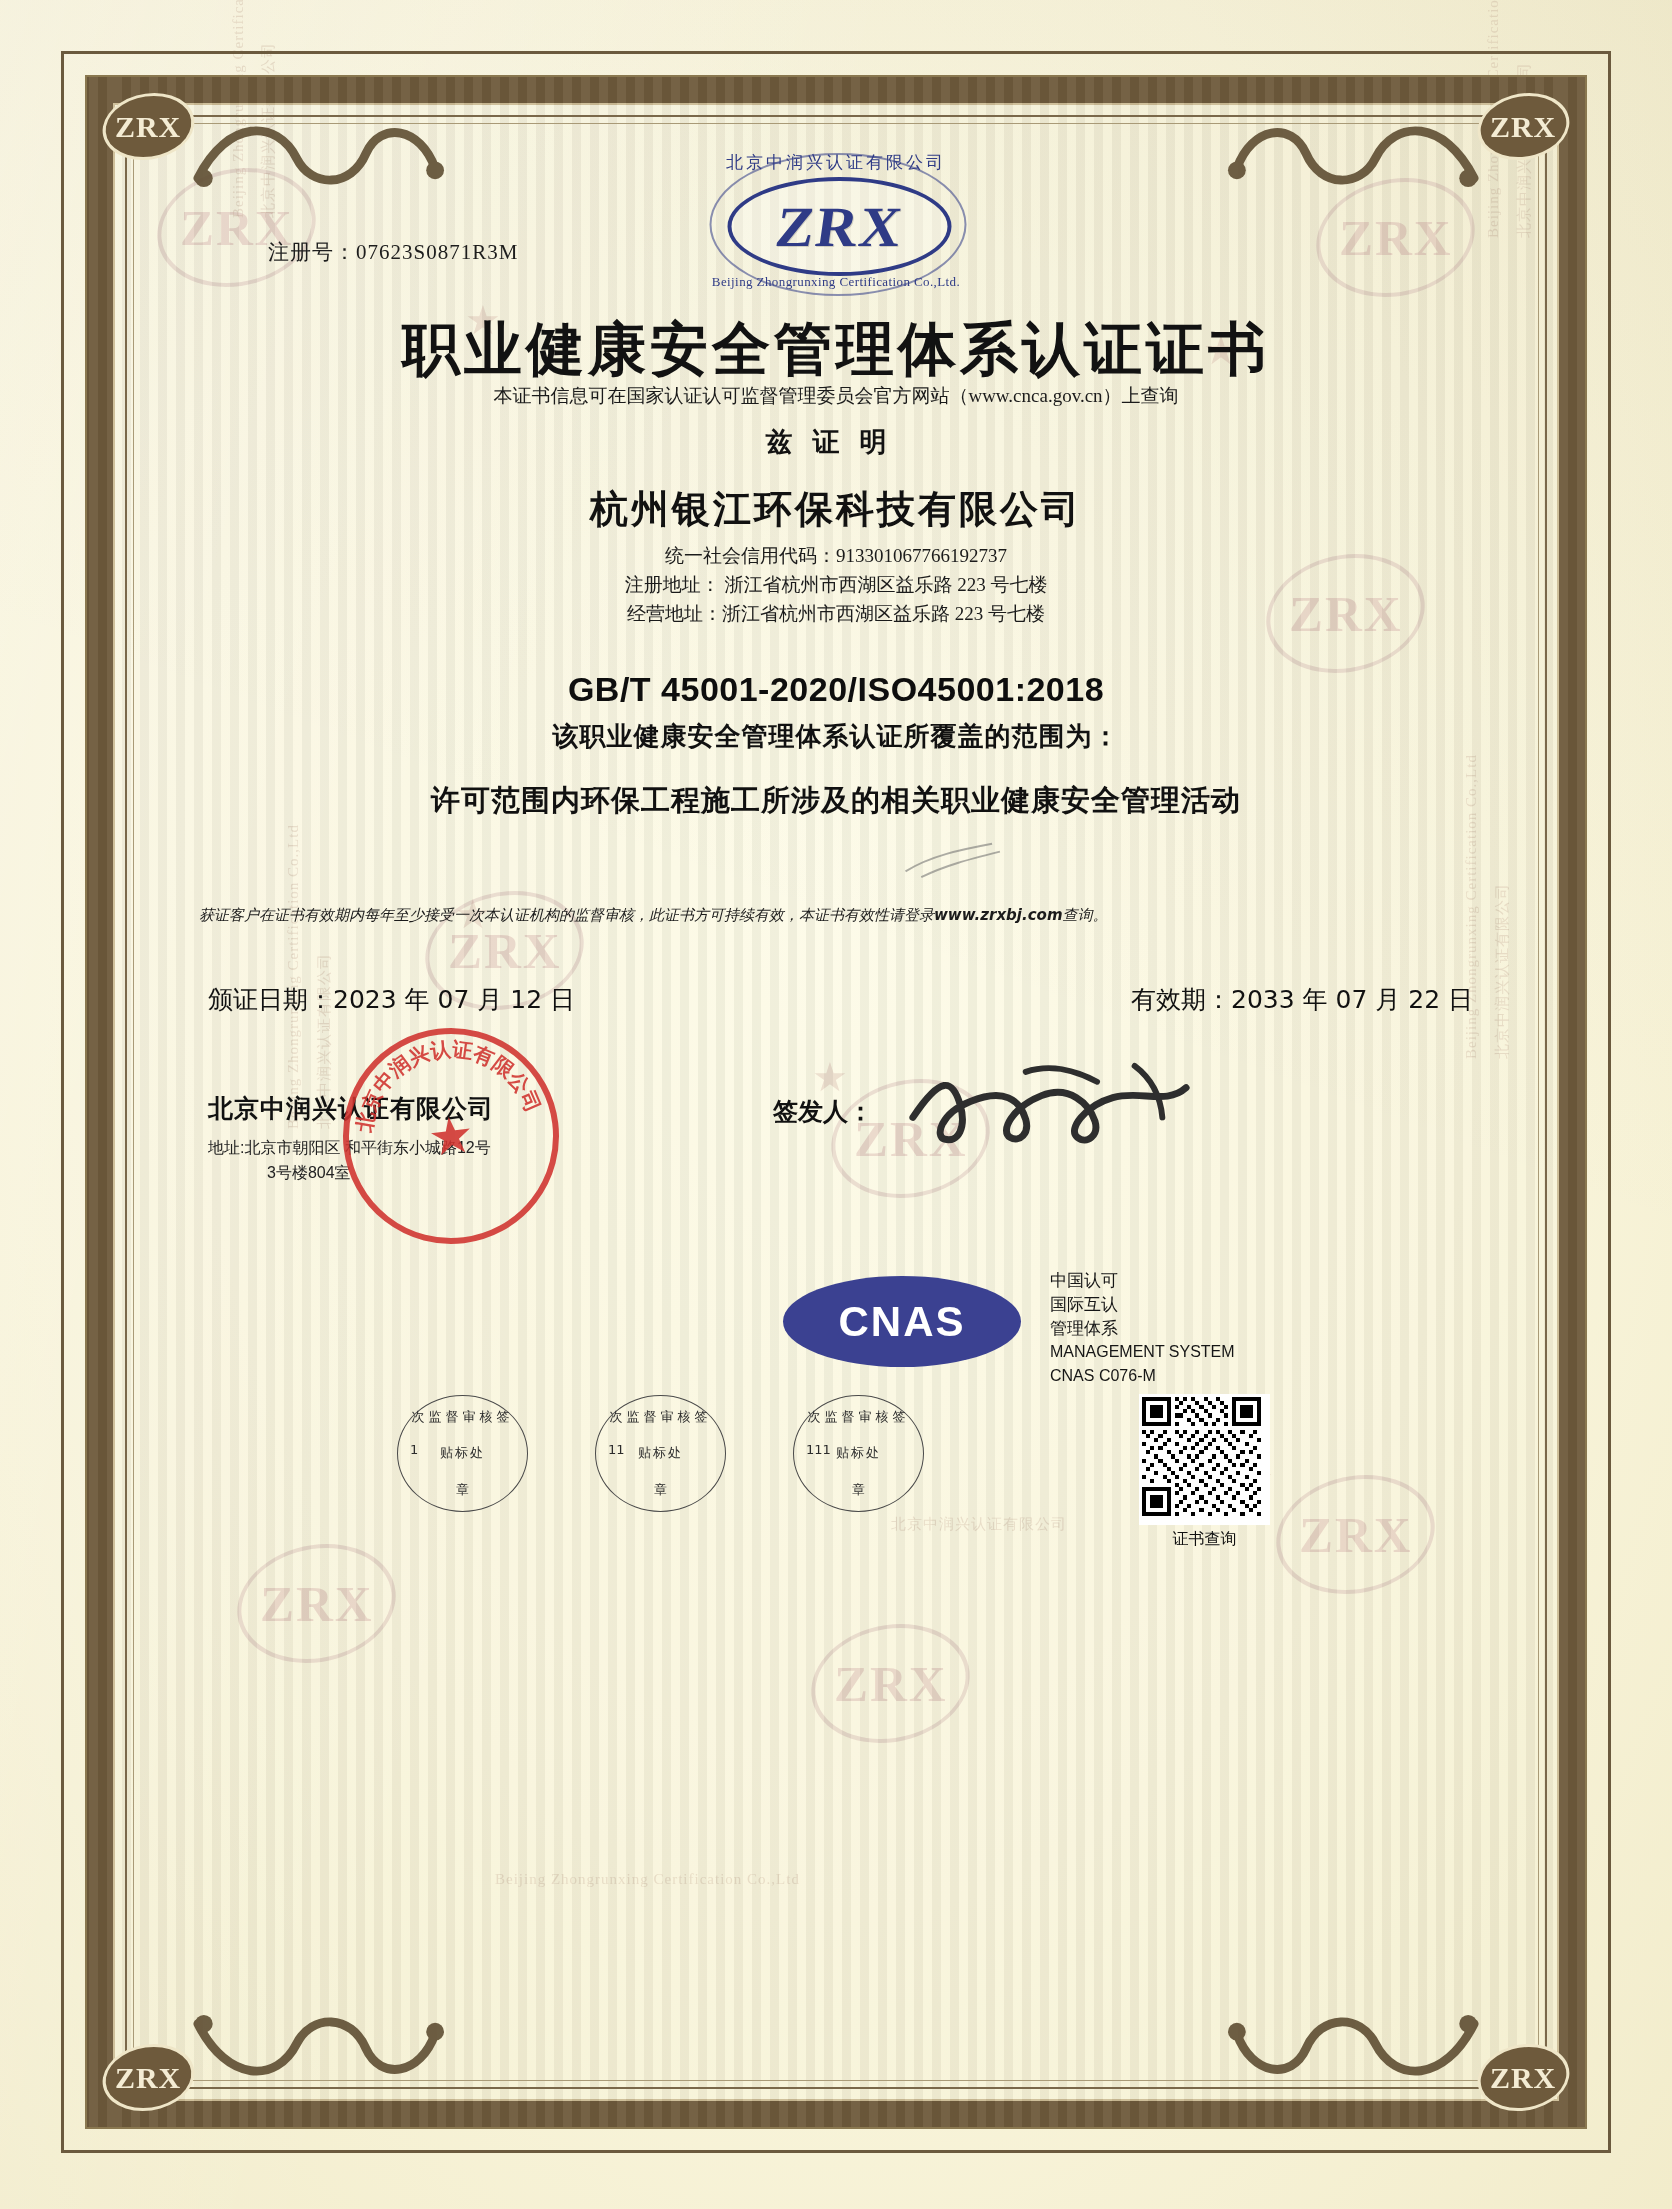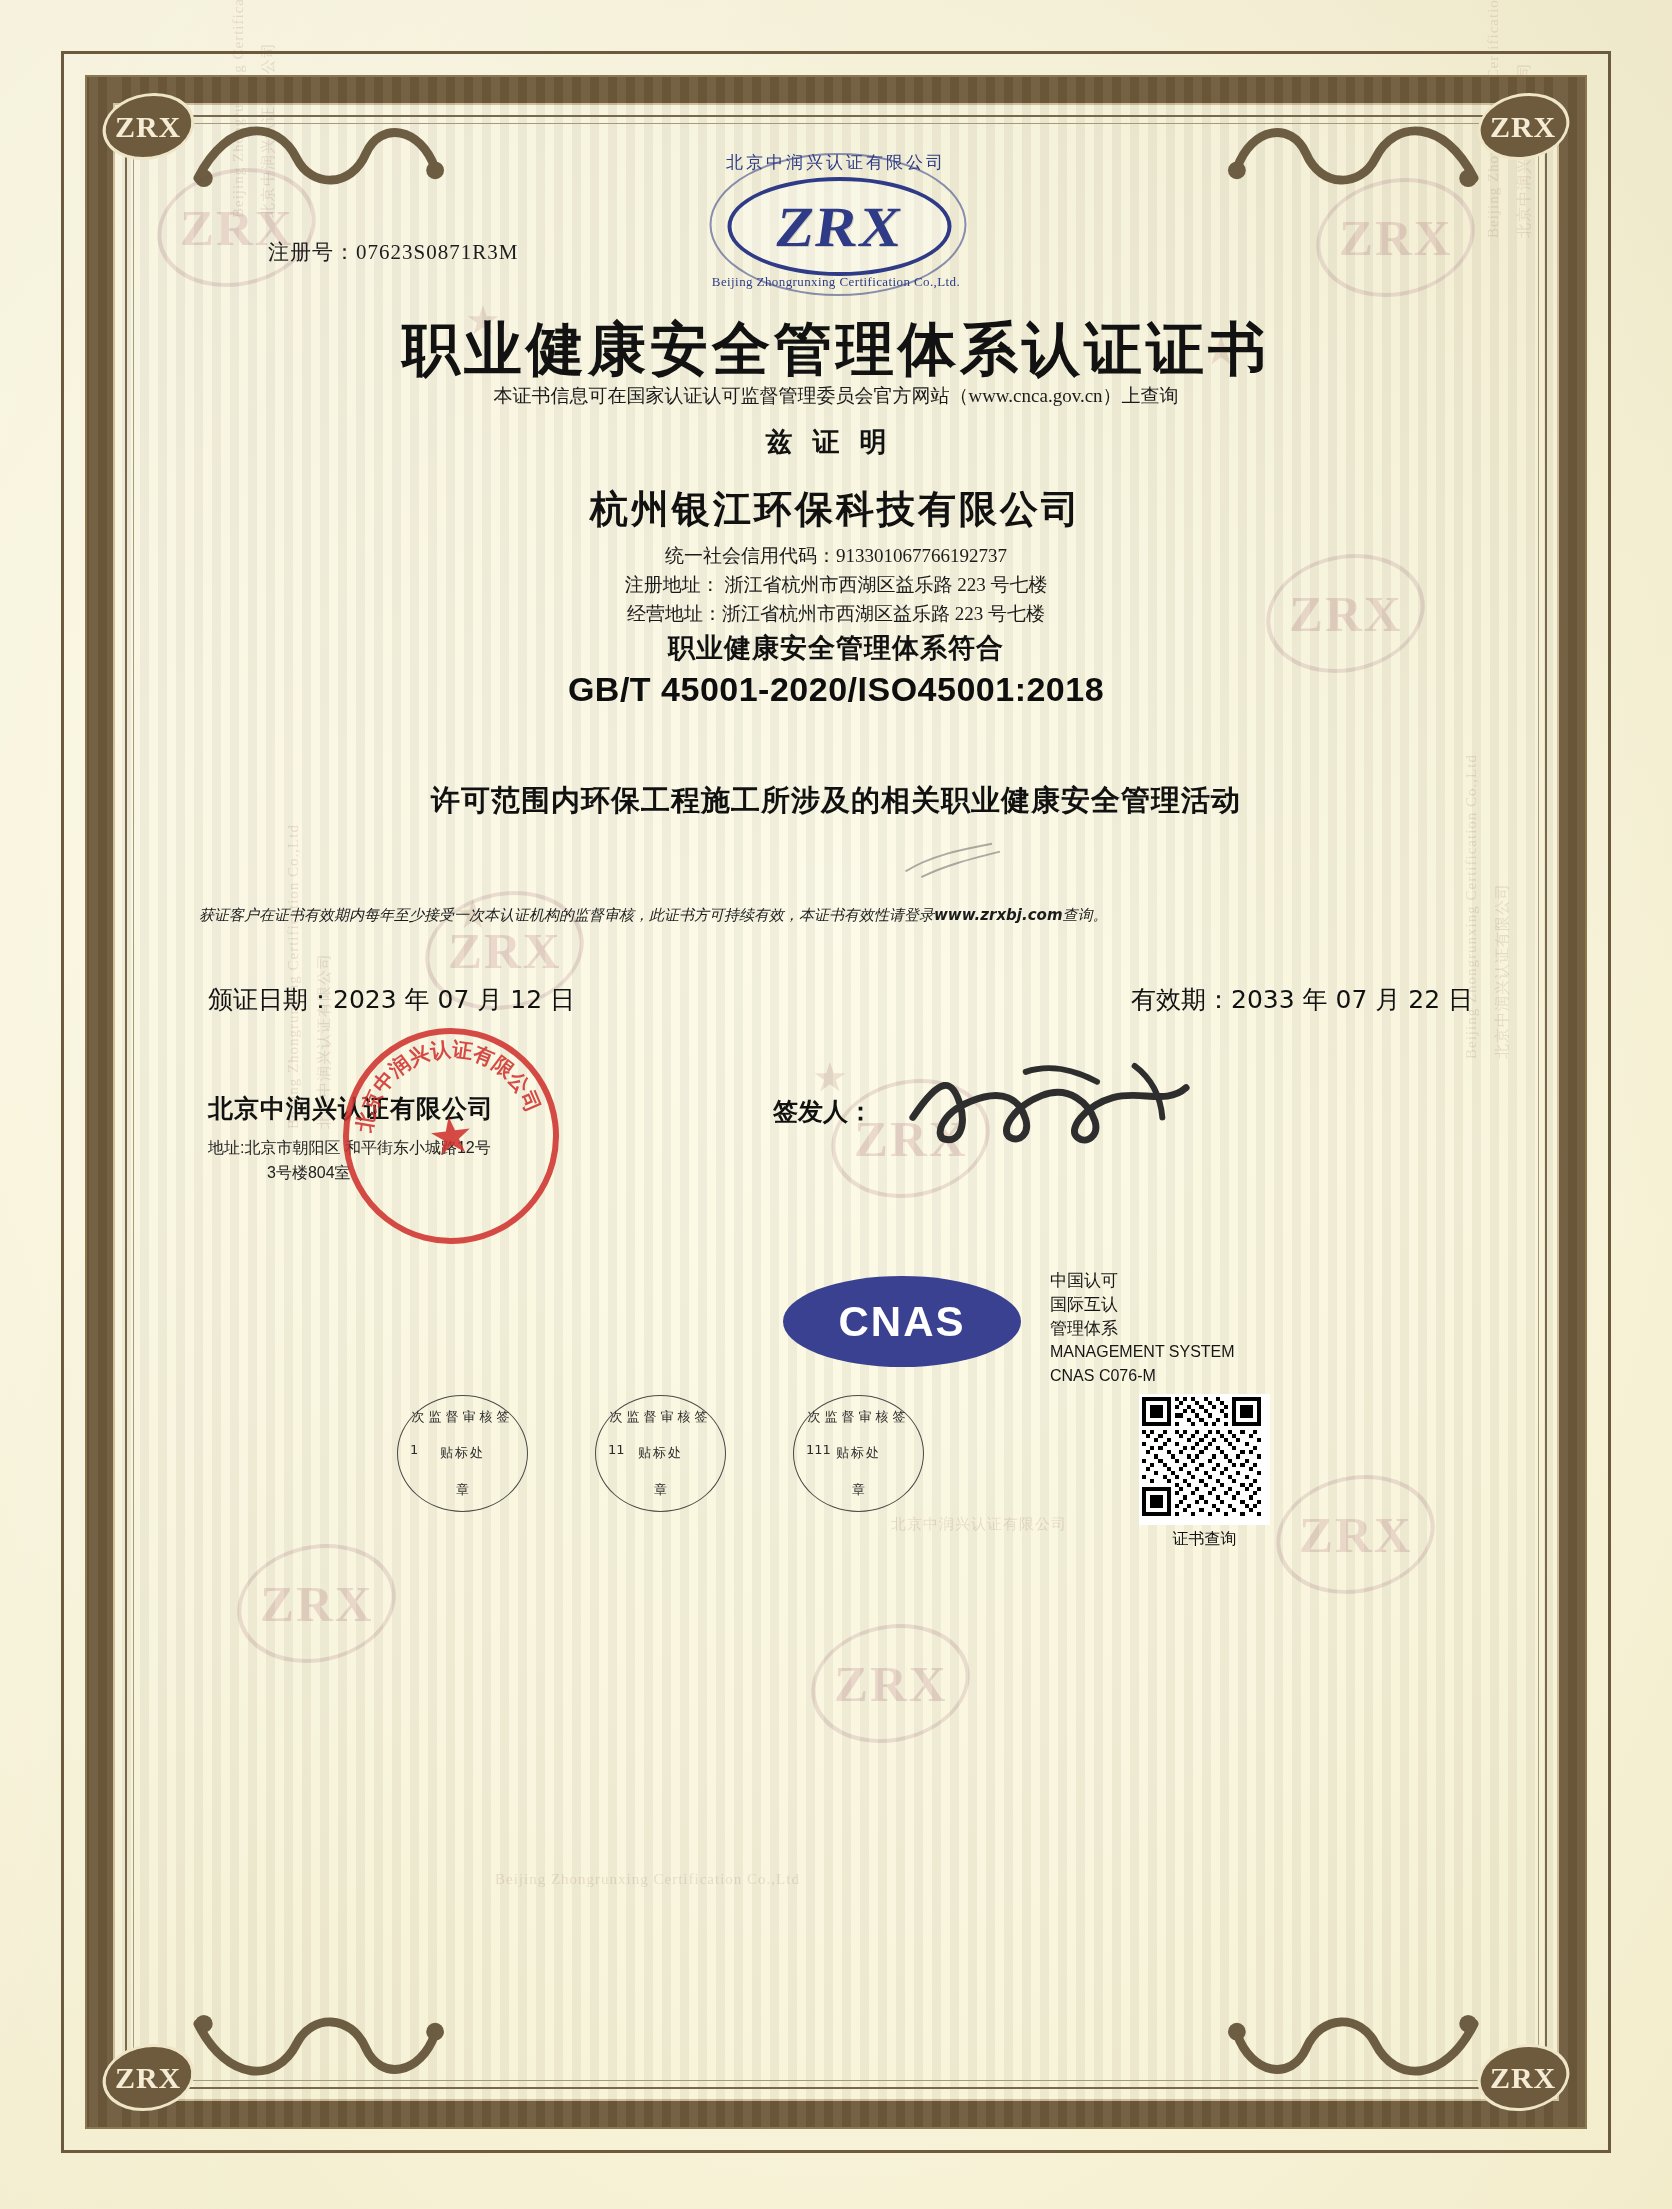--- a/index.html
+++ b/index.html
@@ -545,22 +545,22 @@
     <div class="cert-subtitle">本证书信息可在国家认证认可监督管理委员会官方网站（www.cnca.gov.cn）上查询</div>
     <div class="hereby">兹证明</div>
 
     <div class="company-name">杭州银江环保科技有限公司</div>
     <div class="company-meta">
       <div>统一社会信用代码：913301067766192737</div>
       <div>注册地址：  浙江省杭州市西湖区益乐路 223 号七楼</div>
       <div>经营地址：浙江省杭州市西湖区益乐路 223 号七楼</div>
     </div>
 
-    <div class="conform-line">职业健康安全管理体系符合</div>
     <div class="standard-line">GB/T 45001-2020/ISO45001:2018</div>
+    <div class="scope-label">该职业健康安全管理体系认证所覆盖的范围为：</div>
     <div class="scope-text">许可范围内环保工程施工所涉及的相关职业健康安全管理活动</div>
 
     <svg class="pen-mark" width="129" height="59" viewBox="0 0 130 60">
       <path d="M4,42 C30,26 60,20 92,14 M20,48 C44,36 68,30 100,22" fill="none" stroke="#6d6d6d" stroke-width="2"></path>
     </svg>
 
     <div class="note">
       <span>获证客户在证书有效期内每年至少接受一次本认证机构的监督审核，此证书方可持续有效，本证书有效性请登录</span><b>www.zrxbj.com</b><span>查询。</span>
     </div>
 

